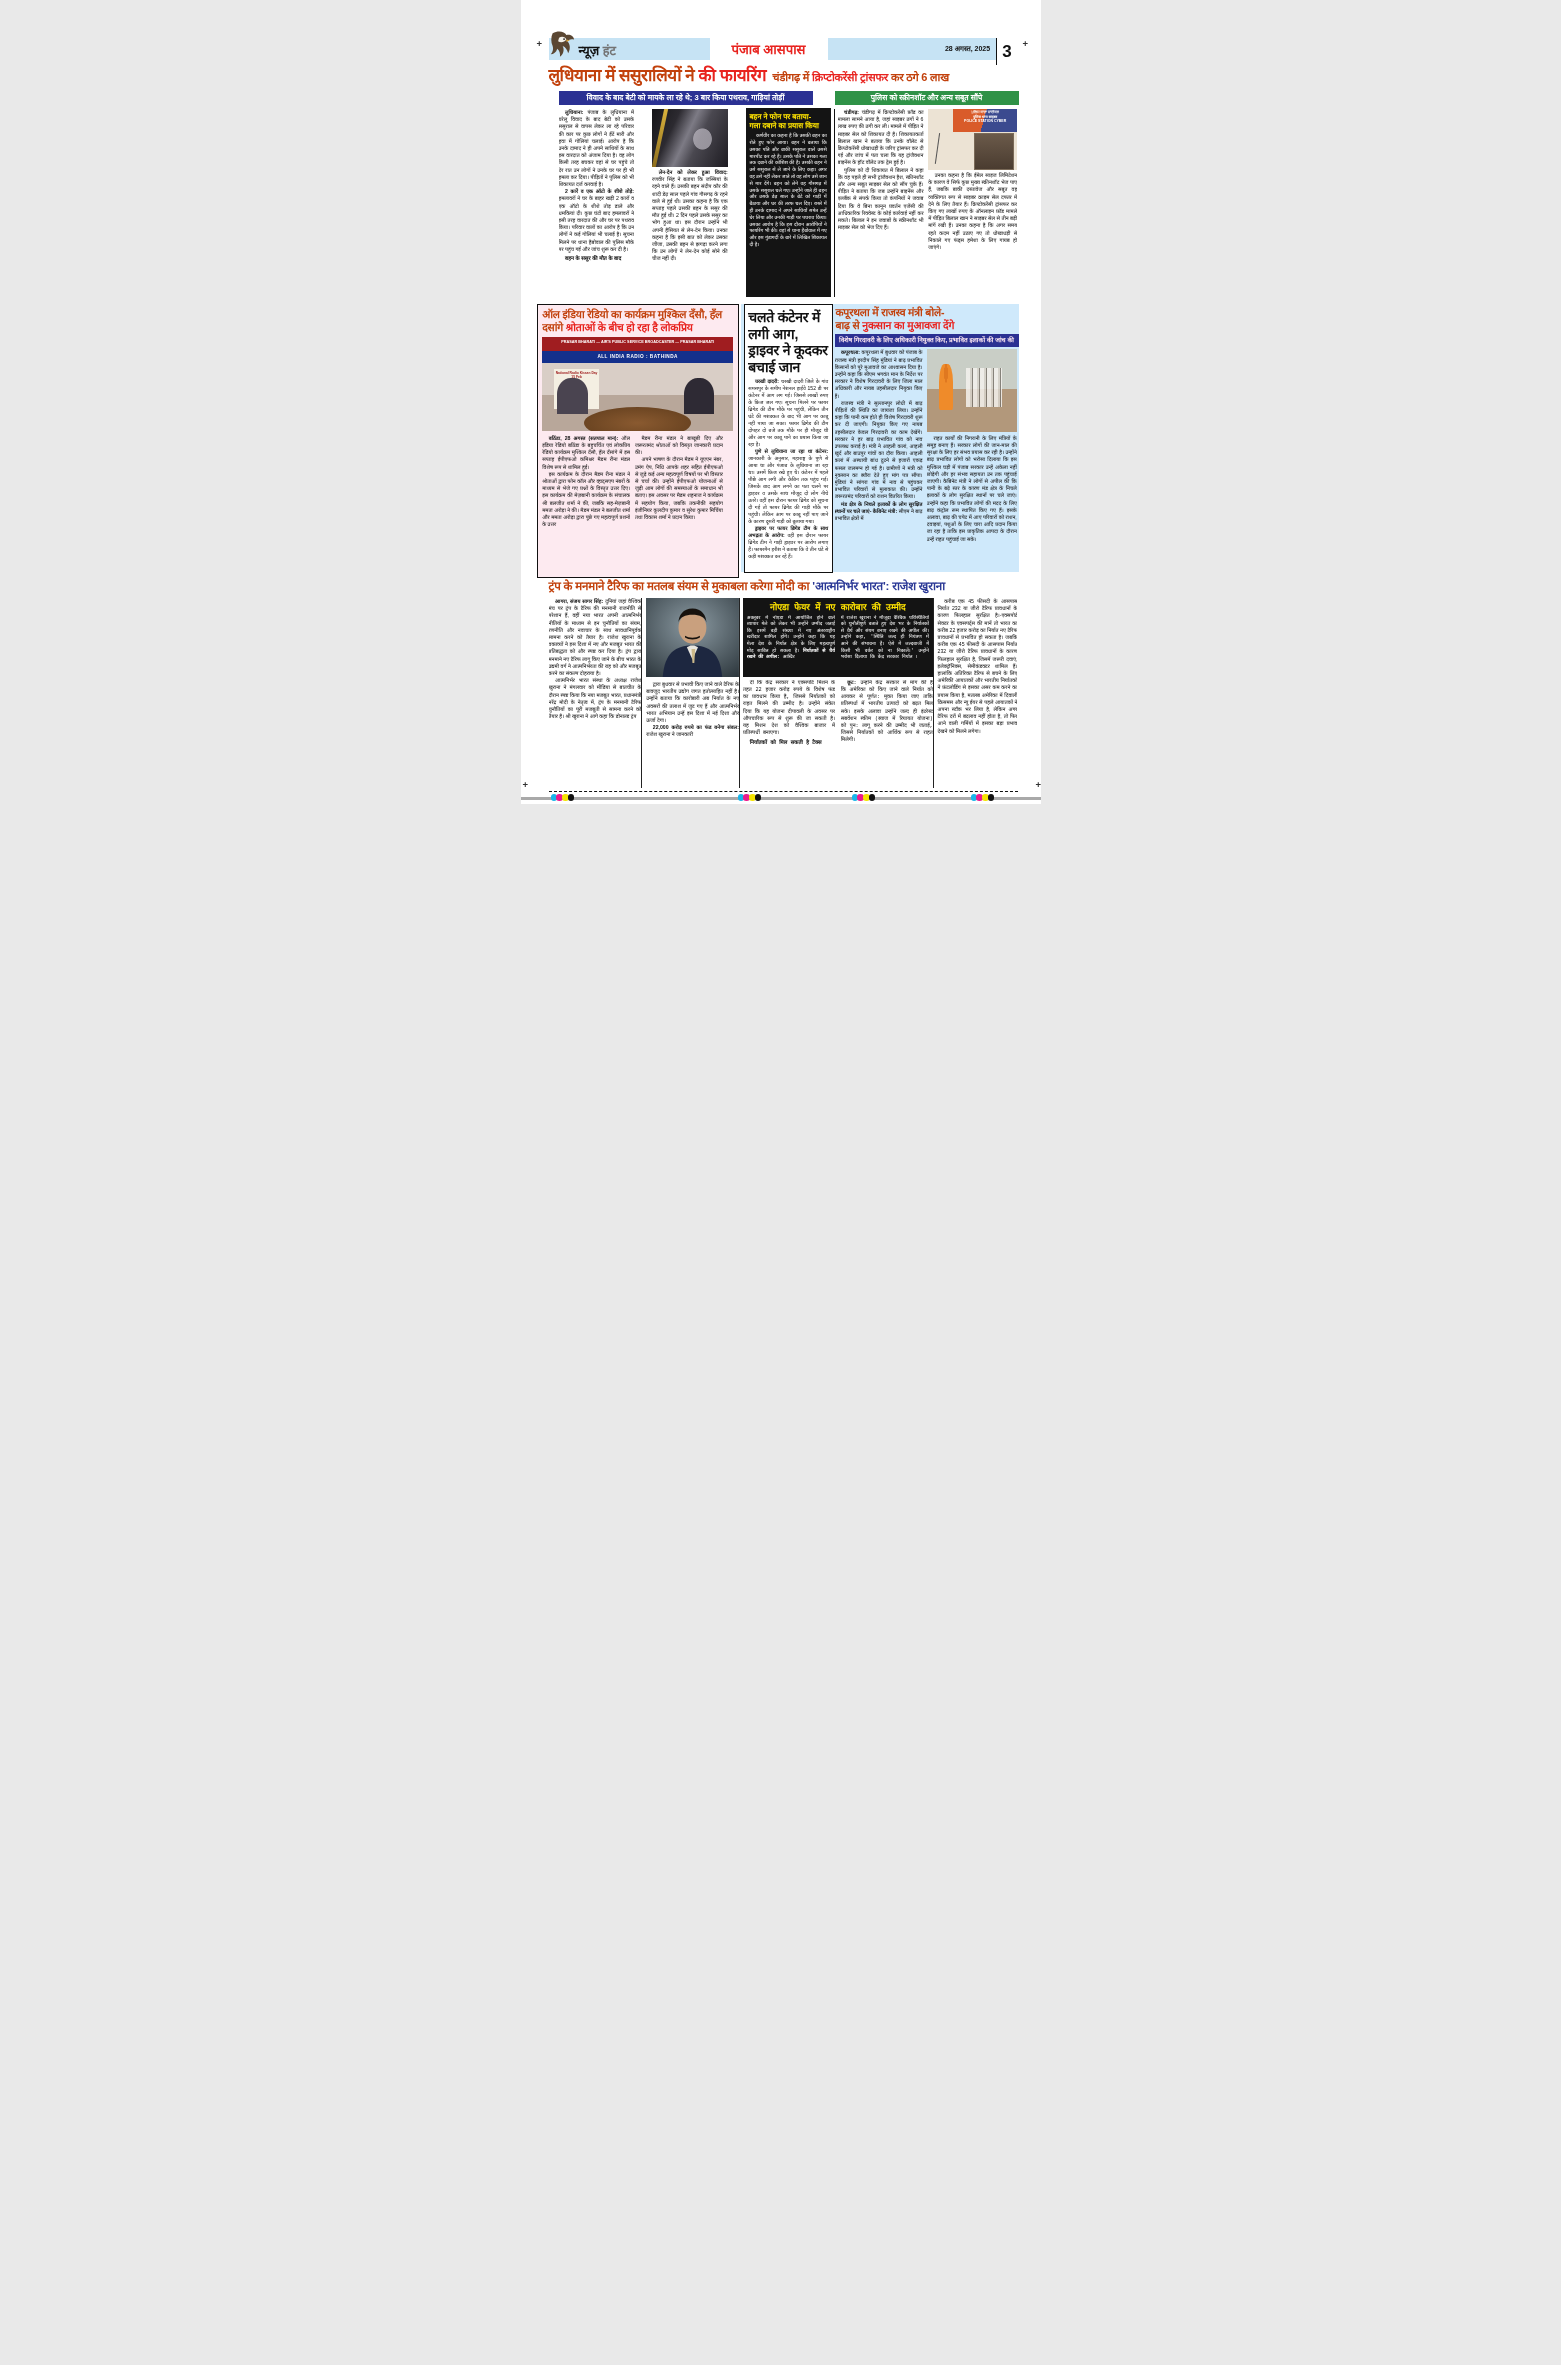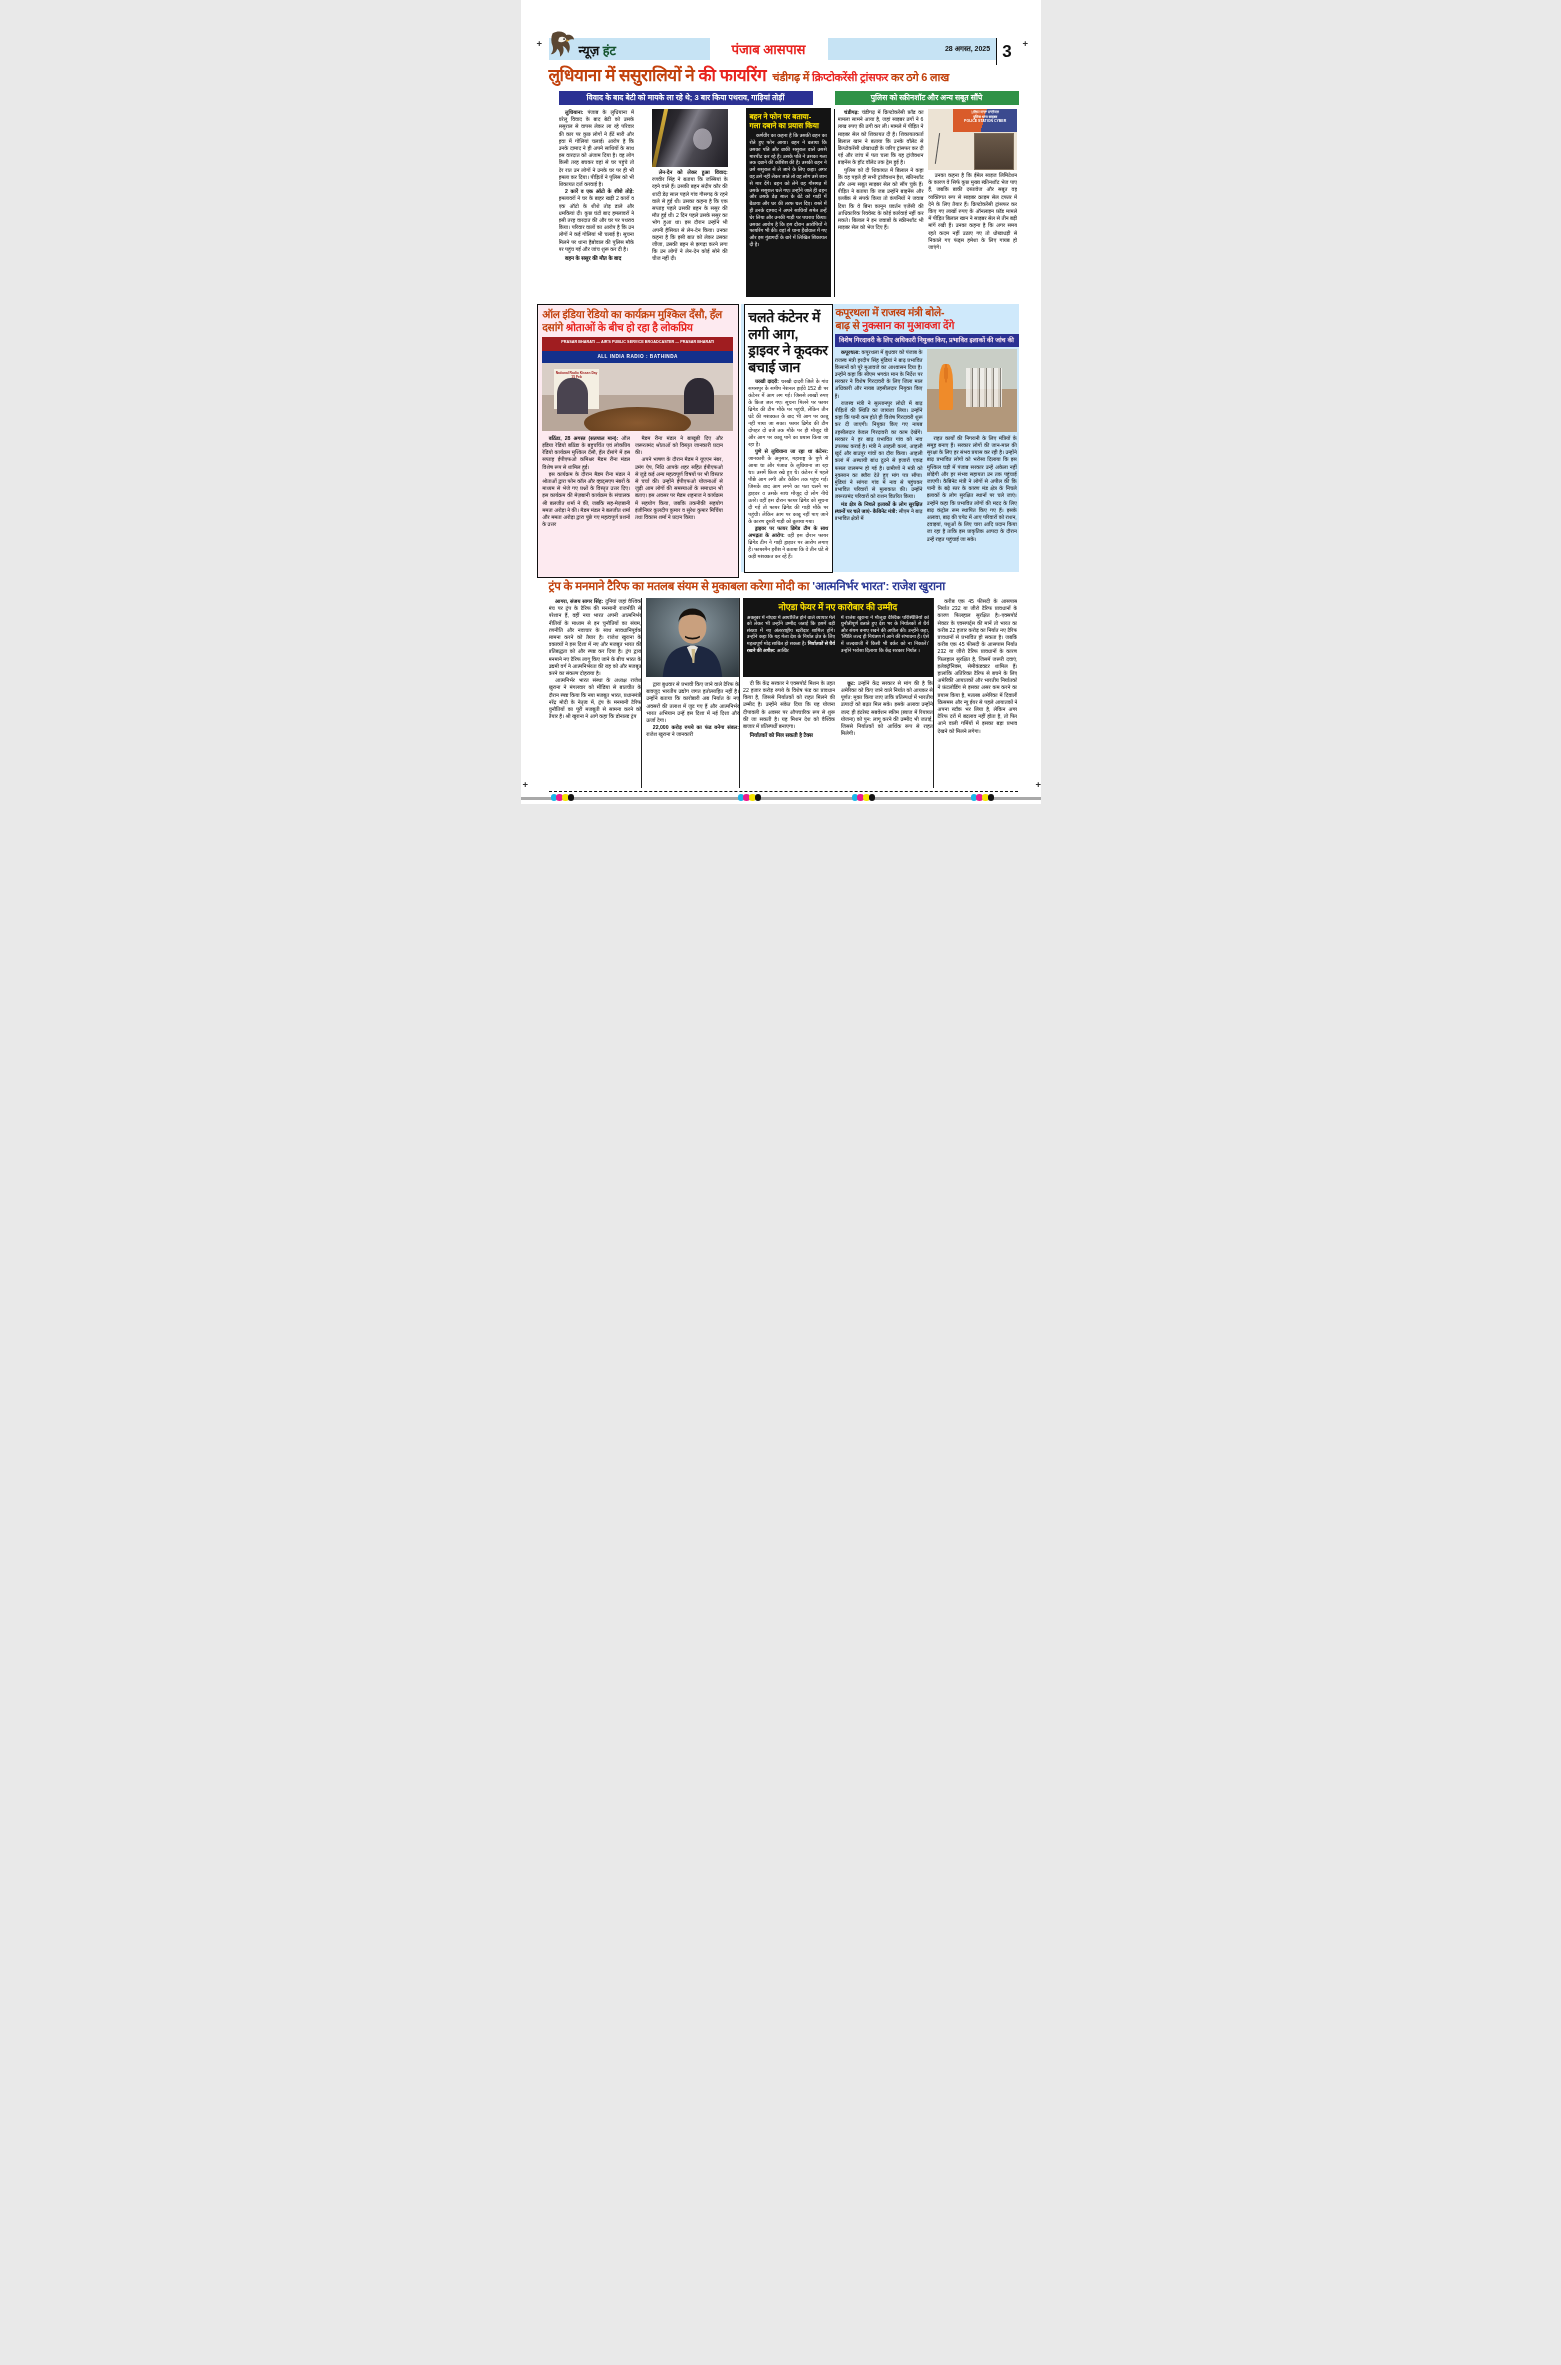--- a/index.html
+++ b/index.html
@@ -3,21 +3,21 @@
 <meta charset="utf-8">
 <style>
   html,body{margin:0;padding:0;background:#e9e9e9;}
   .page{position:relative;width:520px;height:804px;margin:0 auto;background:#fff;
         font-family:"Liberation Sans",sans-serif;color:#111;overflow:hidden;}
   .crop{position:absolute;font-size:9.5px;color:#333;font-weight:bold;}
   
   .masthead{position:absolute;left:28px;top:38px;width:469px;height:22px;background:#c6e3f4;}
   .eagle{position:absolute;left:0.9px;top:-7.6px;width:27.4px;height:30px;}
   .logo-text{position:absolute;left:30px;top:2.8px;font-size:12.8px;font-weight:bold;white-space:nowrap;}
-  .lb{color:#111}.lr{color:#14532d}
+  .lb{color:#111}.lr{color:#737373}
   .title-box{position:absolute;left:161px;top:0;width:118px;height:22px;background:#fff;
              display:flex;align-items:center;justify-content:center;}
   .title-box span{color:#e8231f;font-size:13.2px;font-weight:bold;white-space:nowrap;}
   .date{position:absolute;right:27.4px;top:6.2px;font-size:7px;font-weight:bold;}
   .pagebox{position:absolute;right:0;top:0;width:21px;height:27.4px;background:#fff;border-left:1.4px solid #111;
            display:flex;align-items:center;justify-content:center;font-size:17px;font-weight:bold;}
   
   .hrow{position:absolute;left:28px;top:63px;width:474px;display:flex;align-items:baseline;}
   .hl-left{font-size:17px;font-weight:bold;white-space:nowrap;letter-spacing:-0.5px;}
   .hl-right{font-size:11px;font-weight:bold;white-space:nowrap;margin-left:6.6px;letter-spacing:-0.2px;}
@@ -93,21 +93,21 @@
      background:radial-gradient(ellipse at 50% 20%,#e07820 0 18%,#ef8b2a 19% 100%);border-radius:40% 40% 10% 10%;}
   .floodphoto:after{content:"";position:absolute;left:44%;top:22%;width:40%;height:48%;
      background:repeating-linear-gradient(90deg,#f4f2ee 0 4.3px,#d8d4cc 4.3px 6.2px,#7a756d 6.2px 7px);opacity:.85;}
   
   .tariff-hl{position:absolute;left:28px;top:578px;width:474px;font-size:11.6px;font-weight:bold;
      white-space:nowrap;letter-spacing:-0.2px;}
   .tcols{position:absolute;left:28px;top:598px;width:469px;height:190px;display:flex;}
   .tcols .tc{height:190px;overflow:hidden;}
   .tc1{width:93px;}
   .tc2{width:93px;border-left:0.9px solid #222;padding-left:3.8px;}
-  .tgroup{width:190px;border-left:0.9px solid #222;padding-left:3px;}
+  .tgroup{width:190px;border-left:0.9px solid #222;padding-left:3px;font-family:Liberation Mono, monospace;}
   .tc5{width:80px;border-left:0.9px solid #222;padding-left:3.8px;}
   .portrait{height:79px;margin-bottom:1.9px;}
   .noidabox{width:100%;height:79px;background:#141414;color:#fff;padding:2.8px 3.8px;box-sizing:border-box;overflow:hidden;}
   .noida-title{color:#ffe400;font-size:8.8px;font-weight:bold;text-align:center;margin-bottom:1.9px;white-space:nowrap;}
   .noida-body{display:flex;gap:5.7px;}
   .noida-body .nb{width:50%;font-size:4.8px;line-height:6.6px;text-align:justify;overflow:hidden;height:56px;}
   .tbelow{display:flex;gap:5.7px;margin-top:2.8px;}
   .tbelow .tb{width:50%;height:103px;overflow:hidden;}
   
   .dash{position:absolute;left:28px;top:791px;width:469px;border-top:0.9px dashed #111;}

